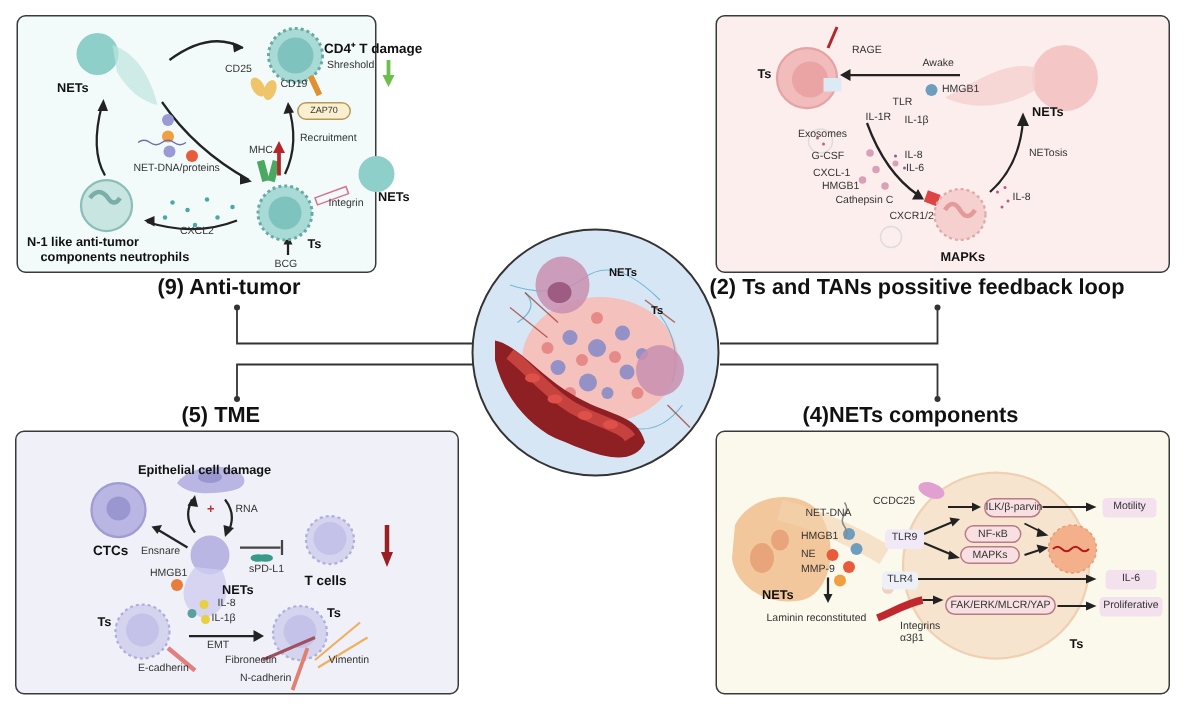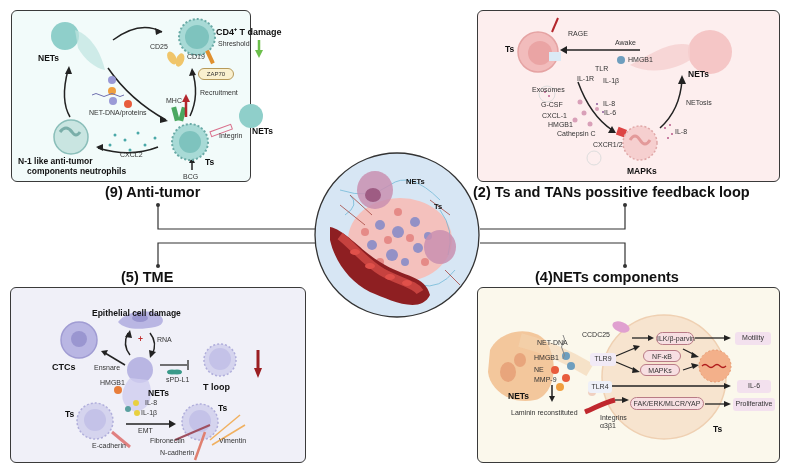--- a/index.html
+++ b/index.html
@@ -258,24 +258,24 @@
   <circle cx="200" cy="422" r="18" fill="#d5d4ee" stroke="#b0aedb" stroke-width="1.5" stroke-dasharray="2 2"></circle>
   <circle cx="200" cy="421" r="11" fill="#c4c2e8"></circle>
   <path d="M175,440 L210,425" stroke="#a05060" stroke-width="2"></path>
   <path d="M205,432 L195,460" stroke="#e08070" stroke-width="2.5"></path>
   <path d="M210,440 L240,415" stroke="#f0b060" stroke-width="1.5"></path>
     <path d="M212,445 L245,425" stroke="#f0b060" stroke-width="1.5"></path>
 </svg>
 <div class="blbl" style="left:92px;top:308px;">Epithelial cell damage</div>
 <div class="lbl" style="left:157px;top:336px;">RNA</div>
 <div class="blbl" style="left:138px;top:334px;color:#c03030;">+</div>
-<div class="blbl" style="left:52px;top:362px;font-size:9px;">CTCs</div>
+<div class="blbl" style="left:62px;top:362px;font-size:9px;">CTCs</div>
 <div class="lbl" style="left:94px;top:364px;">Ensnare</div>
 <div class="lbl" style="left:166px;top:376px;">sPD-L1</div>
-<div class="blbl" style="left:203px;top:382px;font-size:9px;">T loop</div>
+<div class="blbl" style="left:203px;top:382px;font-size:9px;">T cells</div>
 <div class="lbl" style="left:100px;top:379px;">HMGB1</div>
 <div class="blbl" style="left:148px;top:388px;">NETs</div>
 <div class="lbl" style="left:145px;top:399px;">IL-8</div>
 <div class="lbl" style="left:141px;top:409px;">IL-1β</div>
 <div class="blbl" style="left:65px;top:409px;">Ts</div>
 <div class="blbl" style="left:218px;top:403px;">Ts</div>
 <div class="lbl" style="left:138px;top:427px;">EMT</div>
 <div class="lbl" style="left:92px;top:442px;">E-cadherin</div>
 <div class="lbl" style="left:150px;top:437px;">Fibronectin</div>
 <div class="lbl" style="left:219px;top:437px;">Vimentin</div>

